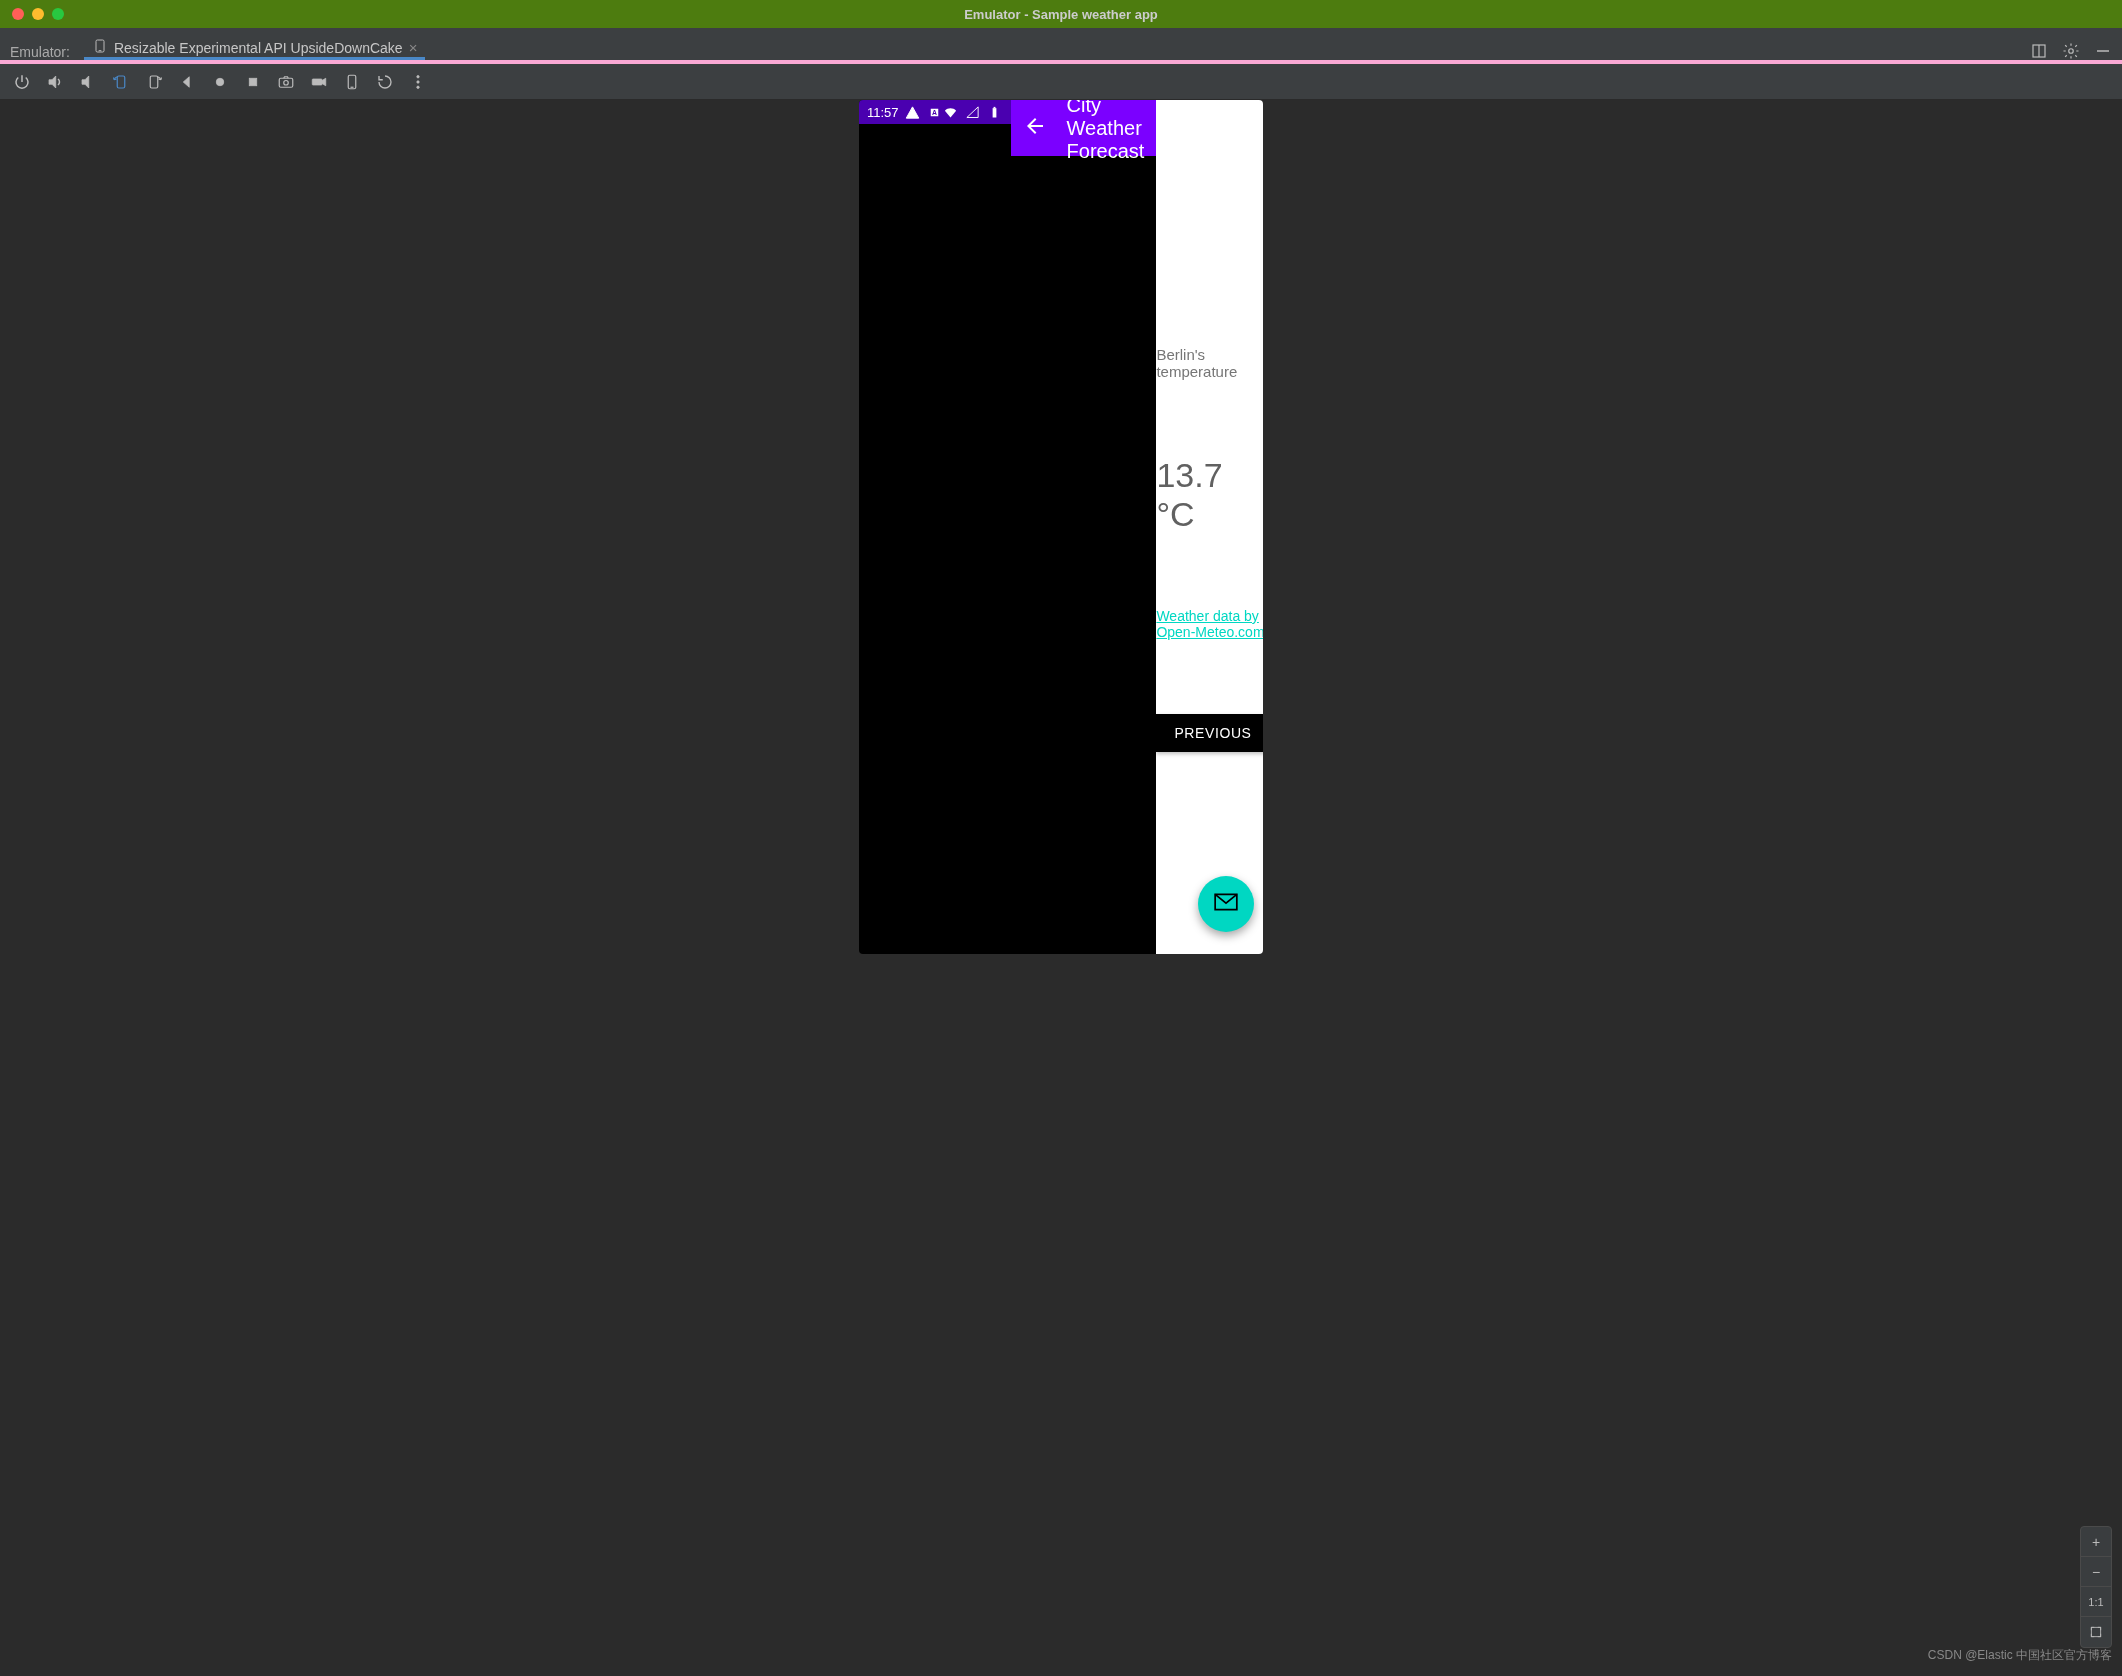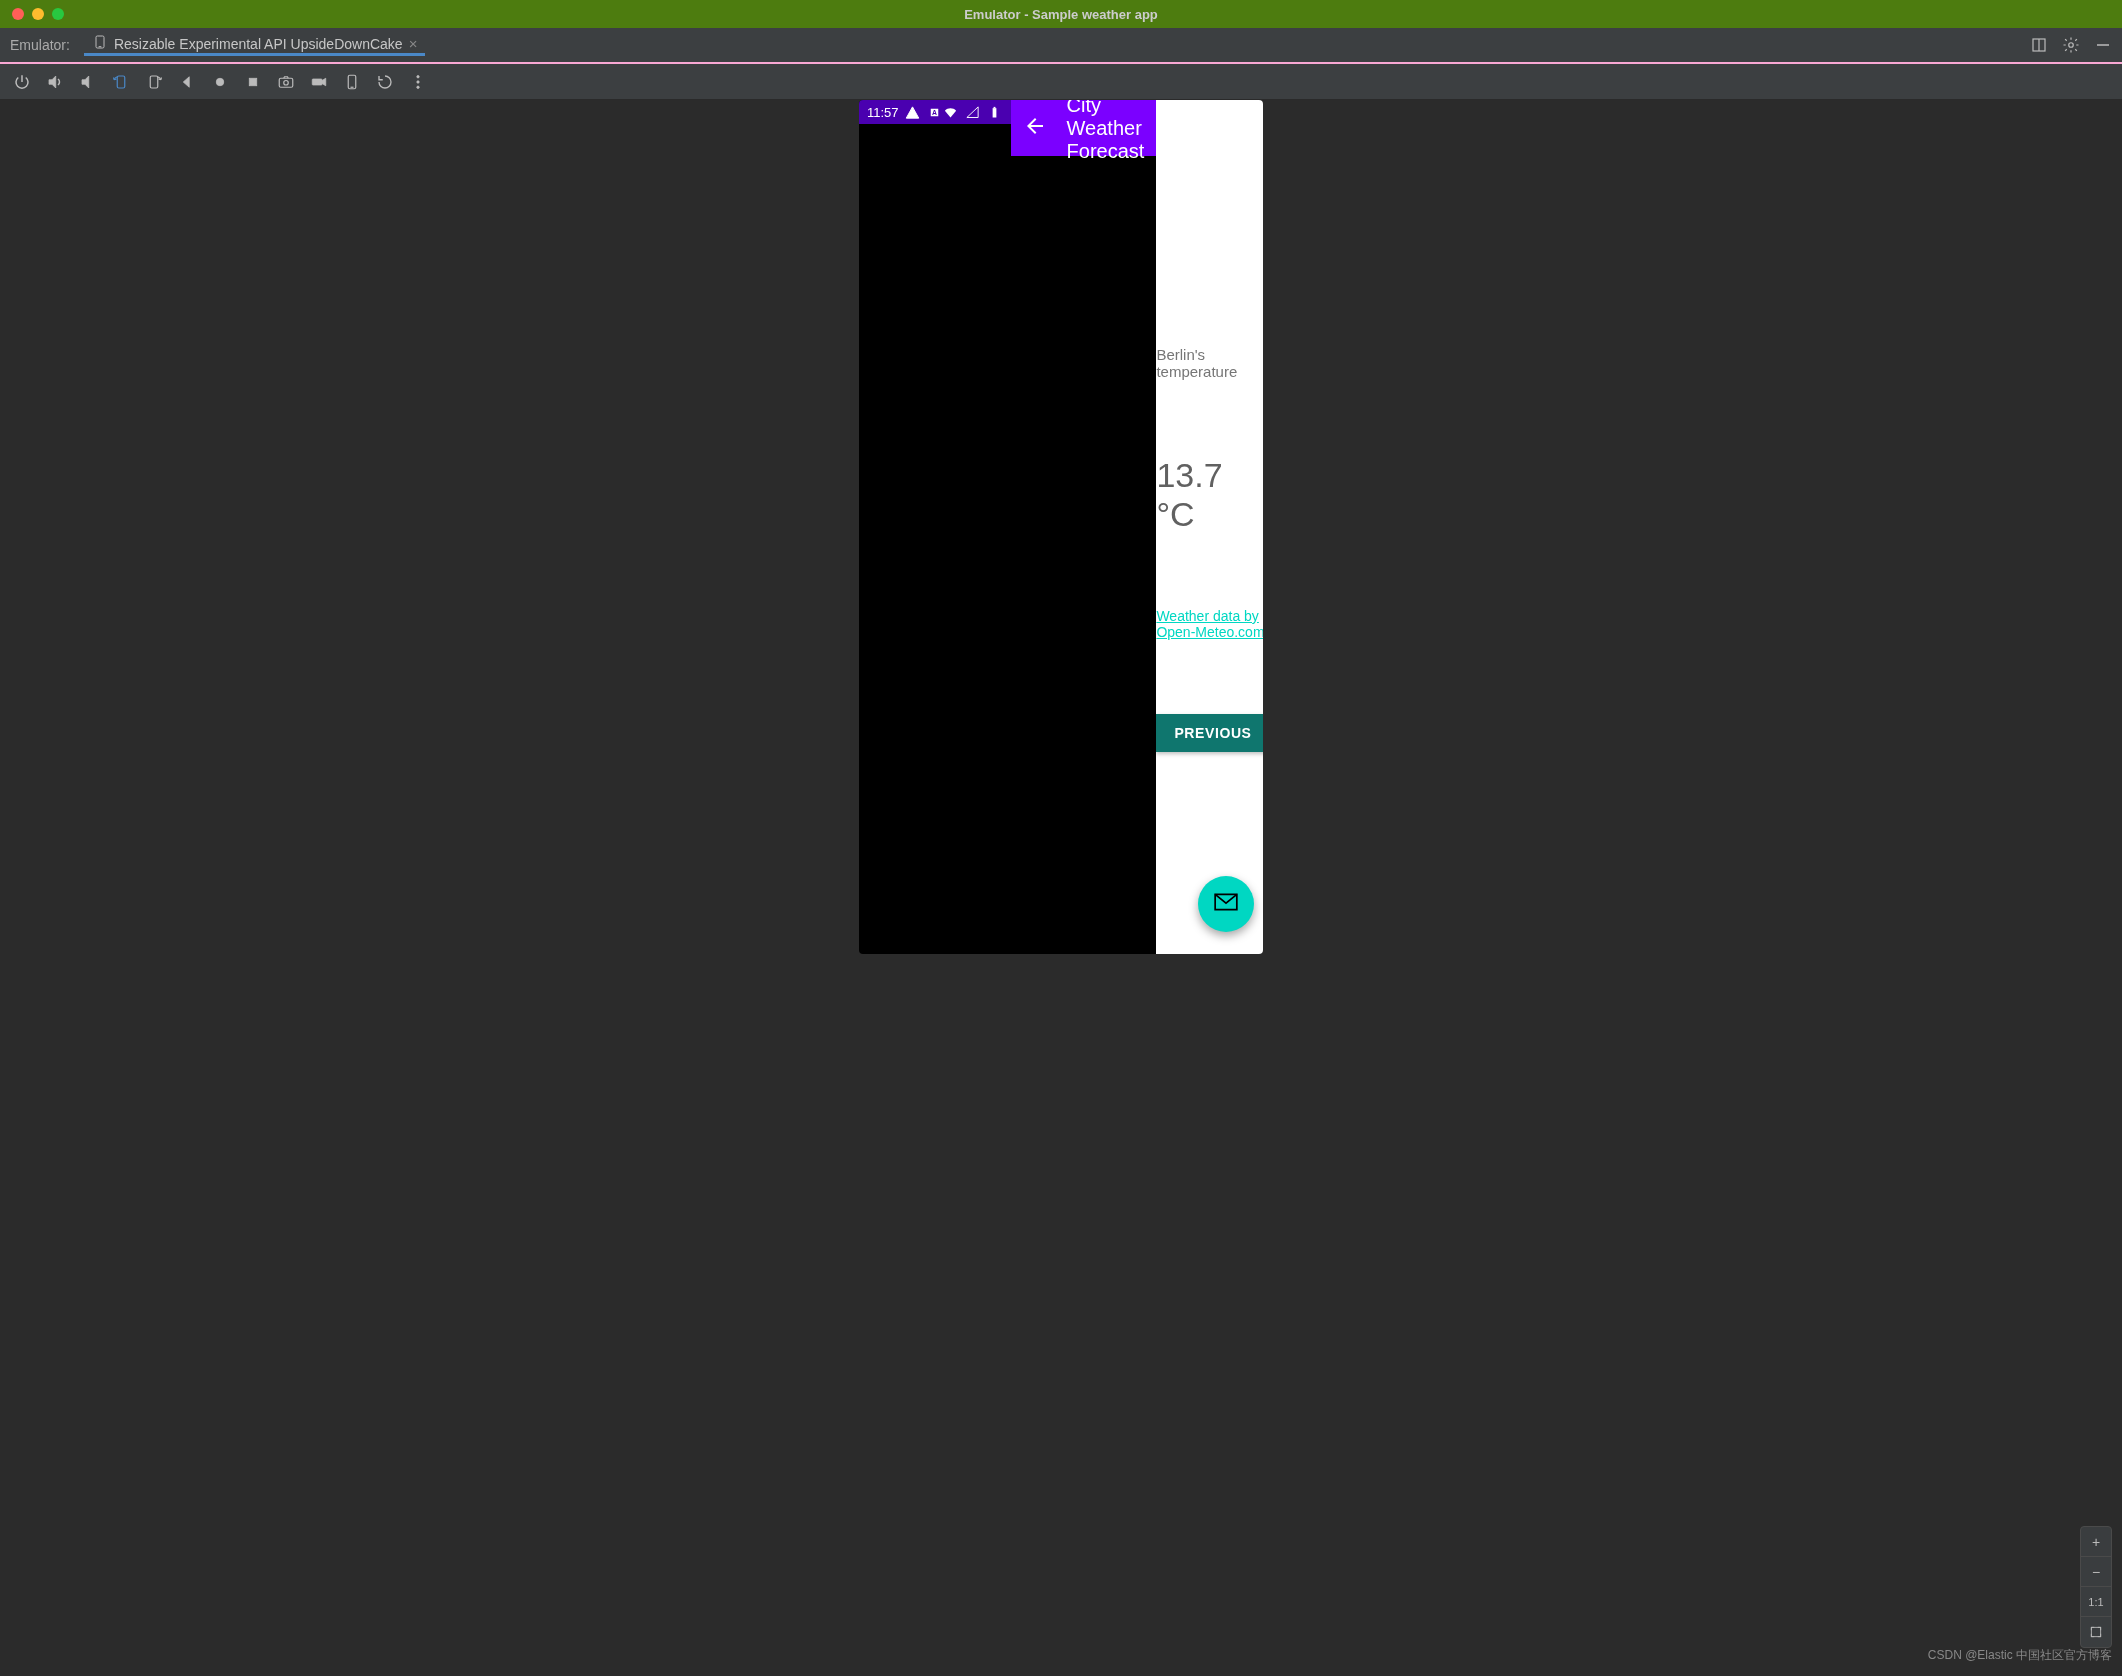--- a/index.html
+++ b/index.html
@@ -27,23 +27,23 @@
   .dot.max { background: #28c840; }
   .mac-title {
     position: absolute; left: 0; right: 0; text-align: center;
     color: #ccc; font-size: 13px; font-weight: 600; pointer-events: none;
   }
 
   
   .ide-tabbar {
     height: 36px;
     background: #3c3f41;
-    border-bottom: 2px solid #f9a8d4;
+    border-bottom: 4px solid #f9a8d4;
     display: flex;
-    align-items: center;
+    align-items: flex-end;
     padding: 0 10px;
     gap: 8px;
   }
   .tabbar-label {
     color: #aaa; font-size: 14px; display: flex; align-items: center;
     padding-right: 6px;
   }
   .ide-tab {
     display: flex; align-items: center; gap: 6px;
     color: #c7c7c7; font-size: 14px; padding: 0 8px;
@@ -134,24 +134,24 @@
     flex: 1;
     background: #fff;
     position: relative;
     display: flex; flex-direction: column; align-items: flex-end;
   }
   .temp-label { color: #767676; font-size: 15px; margin-top: 246px; }
   .temp-value { color: #616161; font-size: 34px; margin-top: 76px; }
   .weather-link { color: #00d7c2; font-size: 14px; text-decoration: underline; margin-top: 74px; cursor:pointer;}
   .prev-btn {
     margin-top: 74px;
-    background: #0f766e; color: #fff;
+    background: #000000; color: #fff;
     border: none; border-radius: 0;
     padding: 11px 18px;
-    font-size: 14px; font-weight: 700; letter-spacing: .6px;
+    font-size: 14px; font-weight: 400; letter-spacing: .6px;
     cursor: pointer;
     box-shadow: 0 2px 4px rgba(0,0,0,.25);
   }
   .fab {
     position: absolute; right: 16px; bottom: 22px;
     width: 56px; height: 56px; border-radius: 50%;
     background: #00d7c2;
     display: flex; align-items: center; justify-content: center;
     box-shadow: 0 4px 10px rgba(0,0,0,.35);
     cursor: pointer;

